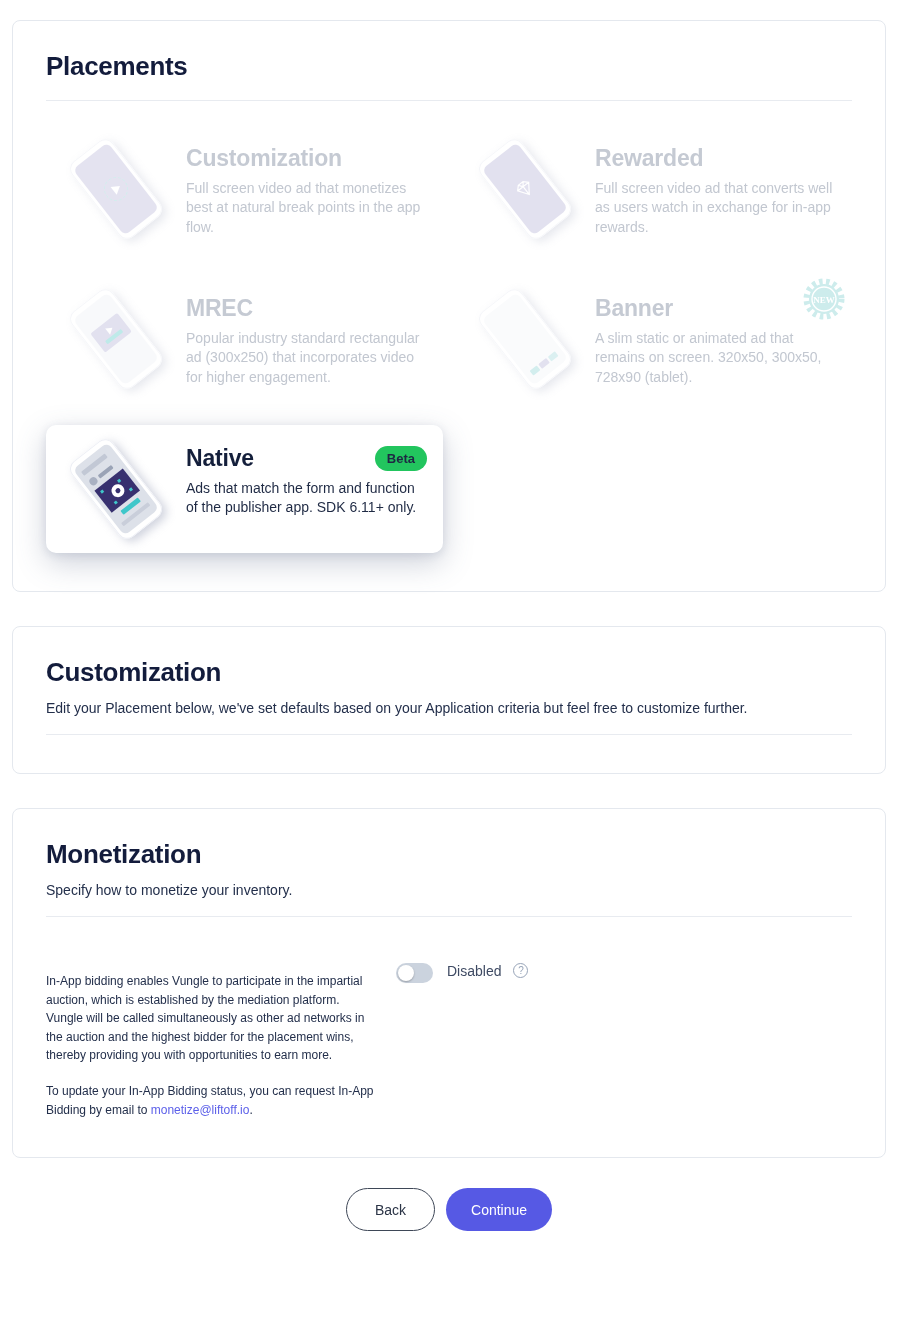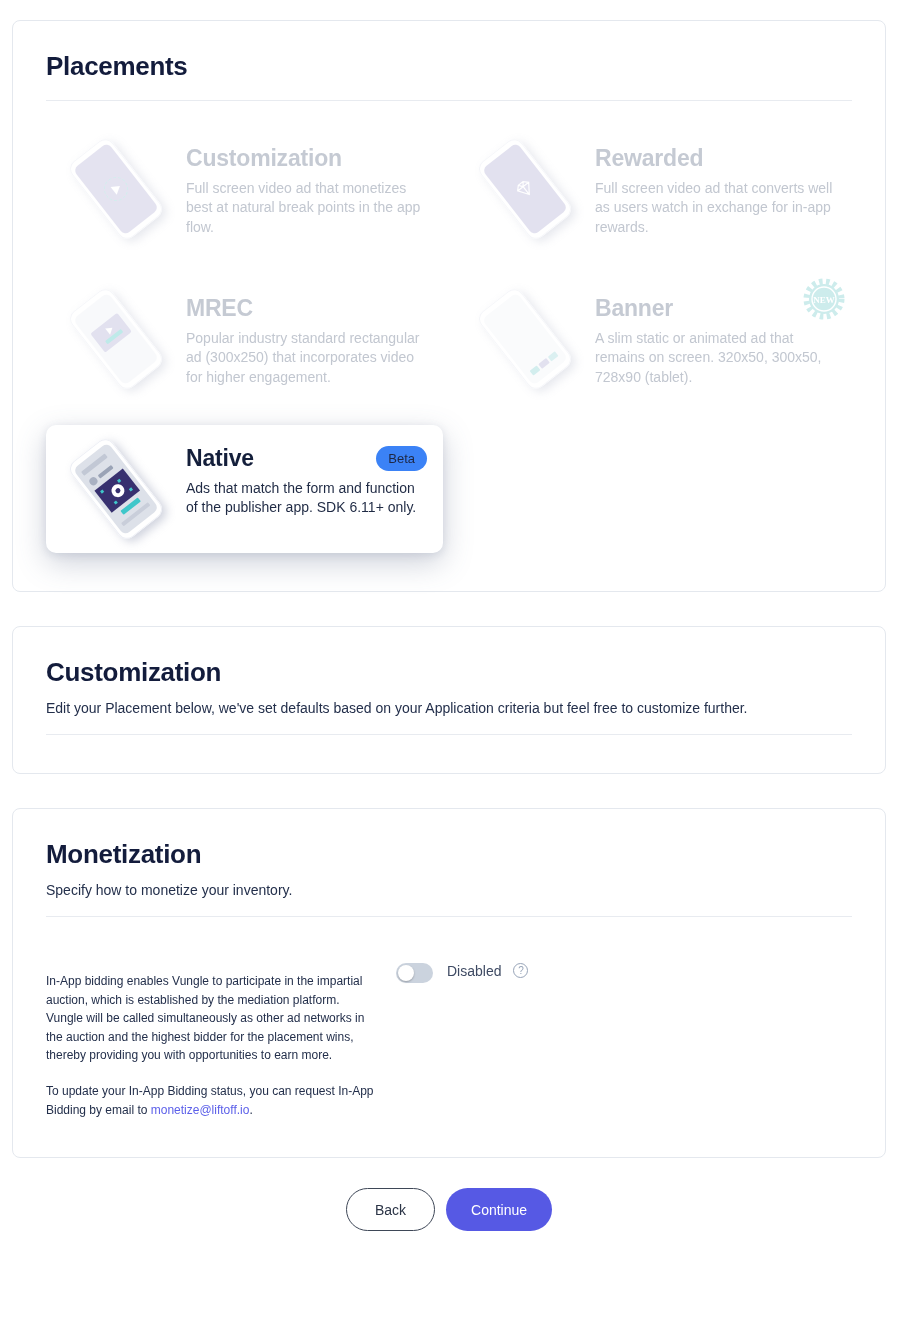--- a/index.html
+++ b/index.html
@@ -15,21 +15,21 @@
   .type-grid { display:grid; grid-template-columns:1fr 1fr; column-gap:12px; row-gap:22px; margin-top:24px; }
   .type-card { display:flex; align-items:flex-start; gap:16px; padding:14px 16px; position:relative; border-radius:10px; cursor:pointer; min-height:116px; }
   .type-card.selected { background:#fff; box-shadow:0 10px 30px rgba(80,92,124,.28), 0 2px 8px rgba(80,92,124,.14); }
   .type-text { flex:1; padding-top:6px; }
   .type-title-row { display:flex; align-items:center; }
   .type-title { font-size:23px; font-weight:bold; letter-spacing:-0.2px; color:#141F3B; }
   .type-desc { font-size:14px; line-height:1.38; margin-top:7px; color:#1F2A44; max-width:250px; }
   .type-card.disabled .type-title { color:#C5CAD3; }
   .type-card.disabled .type-desc { color:#C2C7D0; }
 
-  .beta-badge { margin-left:auto; background:#3b82f6; color:#1E2743; font-size:13px; font-weight:normal; padding:5px 12px; border-radius:14px; }
+  .beta-badge { margin-left:auto; background:#22c55e; color:#1E2743; font-size:13px; font-weight:bold; padding:5px 12px; border-radius:14px; }
 
   .new-badge { position:absolute; top:2px; right:6px; width:44px; height:44px; }
   .new-badge svg { width:44px; height:44px; }
 
   
   .phone-wrap { width:108px; height:100px; position:relative; flex:0 0 108px; }
   .type-card.disabled .phone-wrap { opacity:.5; }
   .phone { position:absolute; left:28px; top:2px; width:52px; height:96px; background:#fff; border-radius:10px;
            box-shadow:2px 5px 10px rgba(150,158,182,.45), inset 0 0 0 1px #EDEFF5; transform:rotate(-38deg); }
   .screen { position:absolute; left:4px; right:4px; top:6px; bottom:6px; border-radius:6px; overflow:hidden; }

